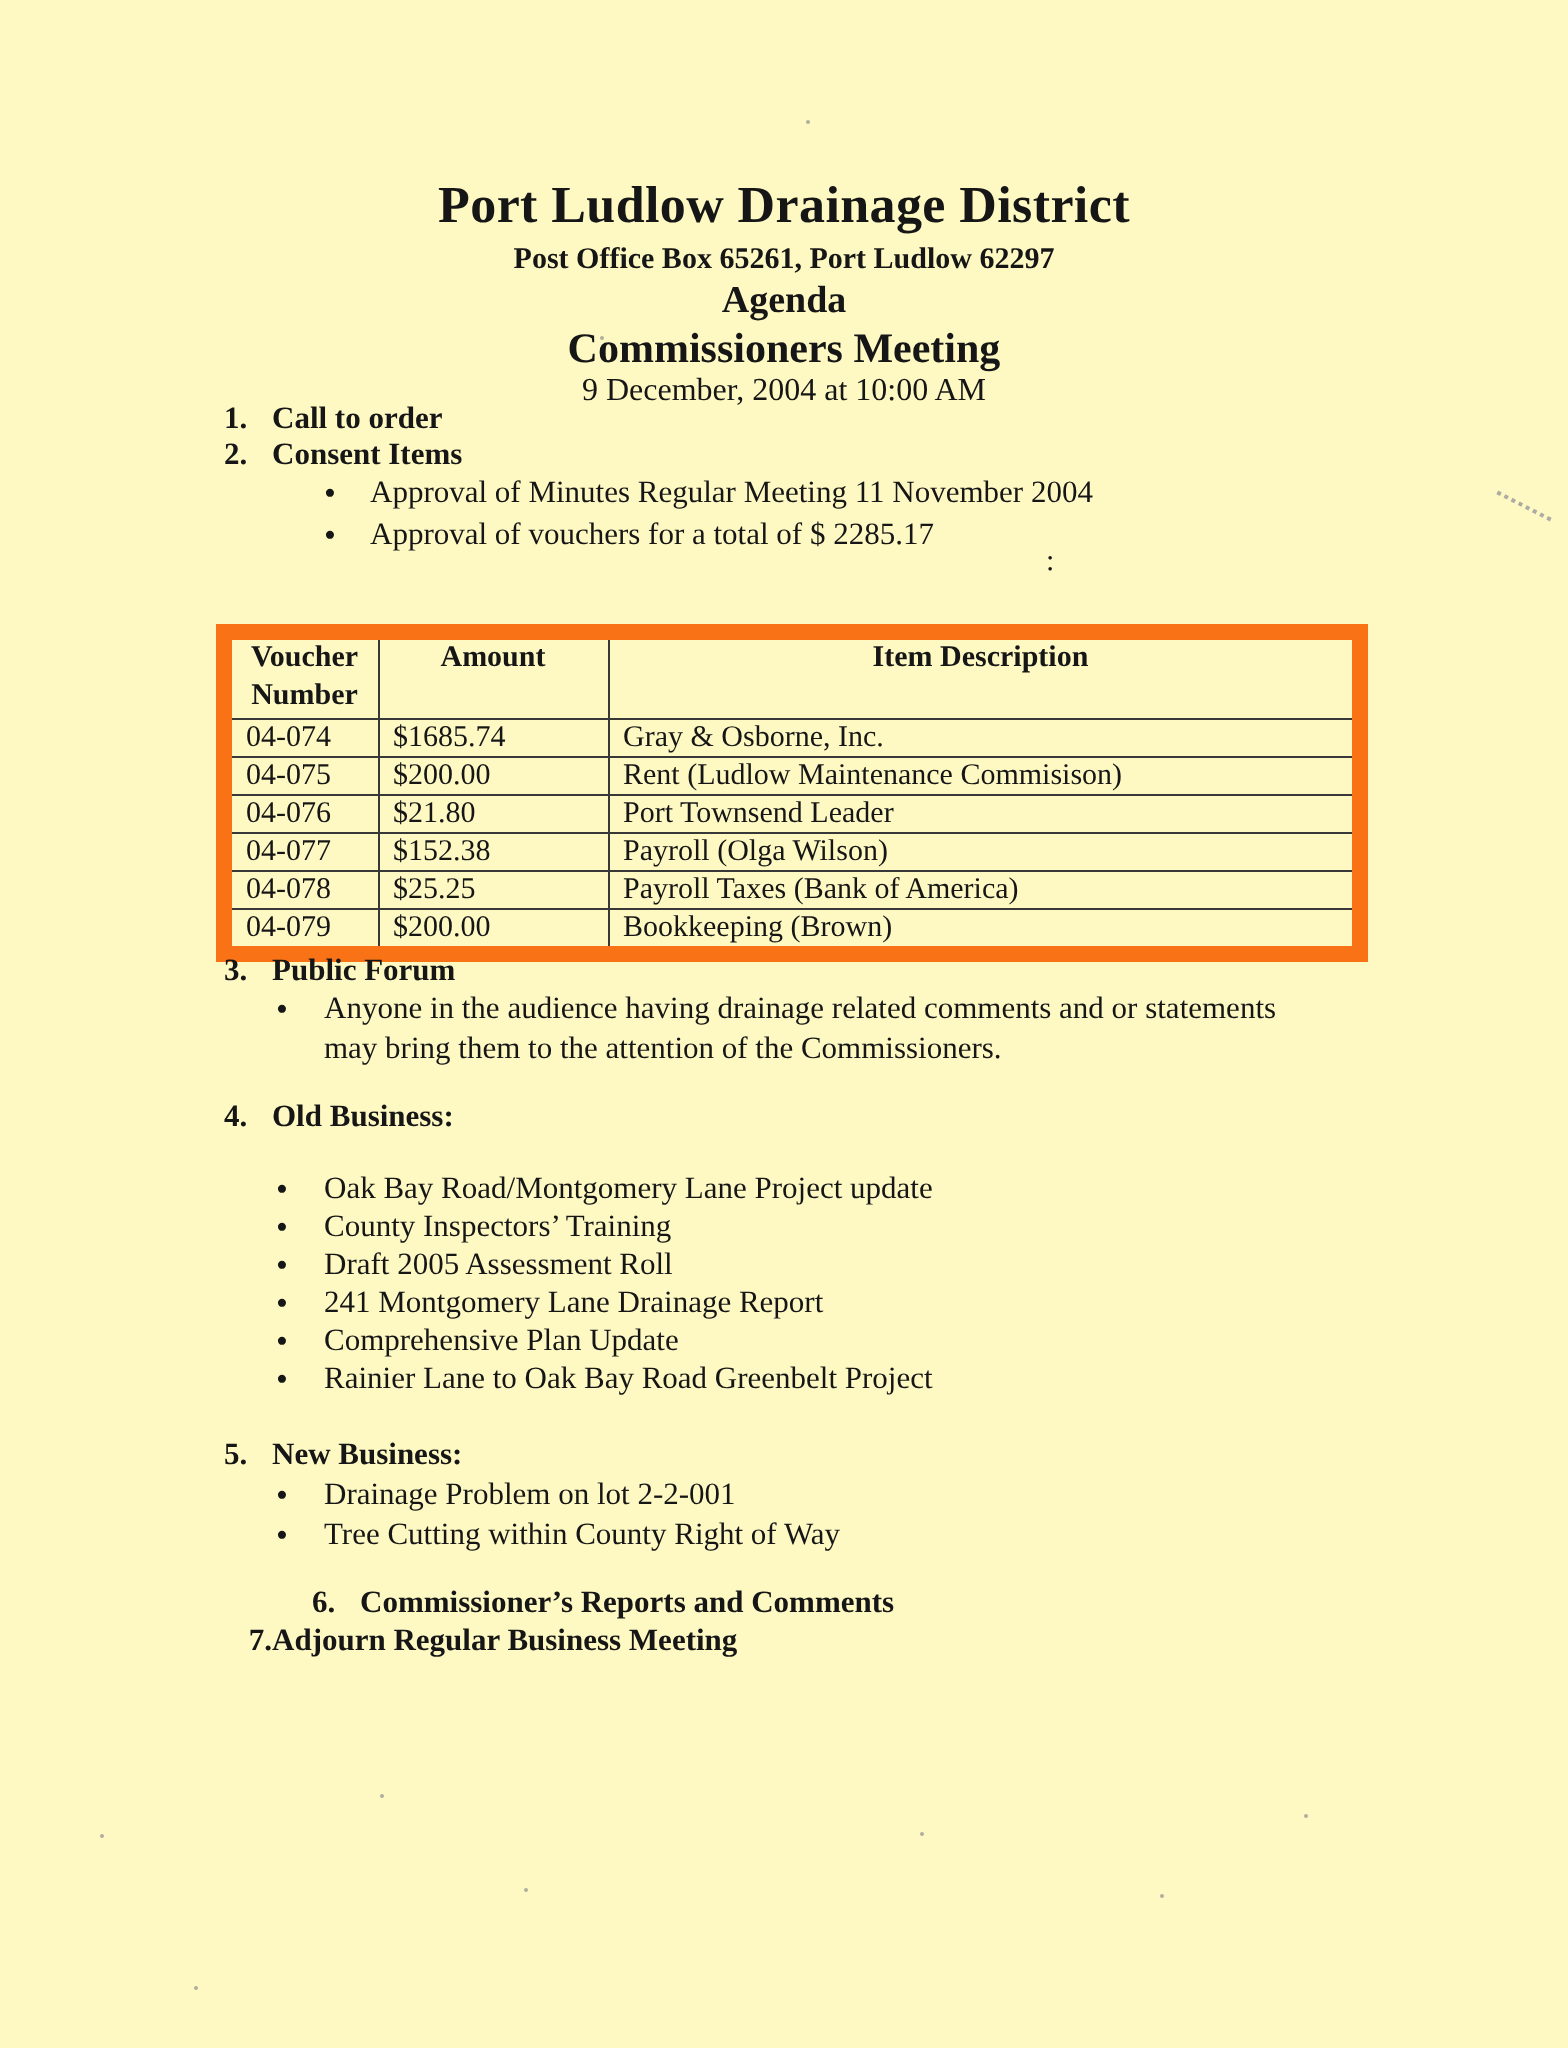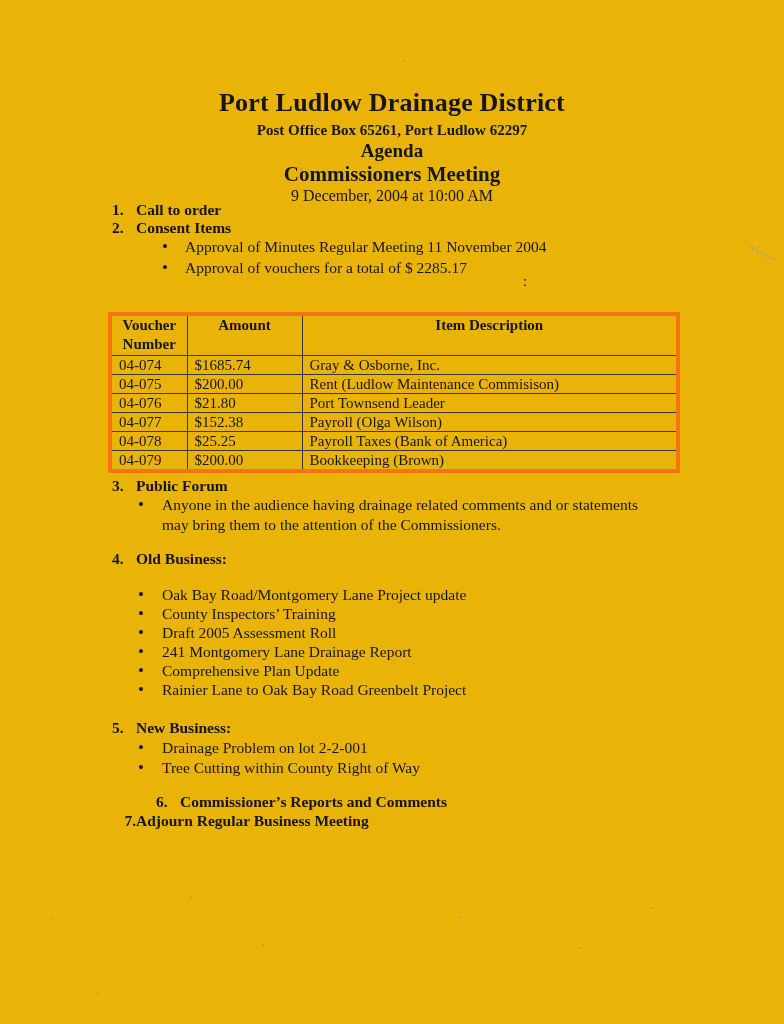--- a/index.html
+++ b/index.html
@@ -4,21 +4,21 @@
 <style>
   html, body { margin: 0; padding: 0; }
   body {
     width: 784px; height: 1024px;
     font-family: "Liberation Serif", "DejaVu Serif", serif;
     background: #ffffff;
   }
   .page {
     position: relative;
     width: 784px; height: 1024px;
-    background: #eab308;
+    background: #fef9c3;
     overflow: hidden;
     color: #161616;
   }
   
   .doc-header {
     position: absolute; top: 88px; left: 0; width: 784px;
     text-align: center;
   }
   .doc-title   { font-size: 26px; line-height: 30px; font-weight: bold; letter-spacing: .2px; }
   .doc-address { font-size: 15px; line-height: 20px; font-weight: bold; margin-top: 2px; }
@@ -56,21 +56,21 @@
     position: absolute; left: 94px; top: 0; font-size: 14px;
   }
   .ob .bullet { line-height: 19px; }
   .nb .bullet { line-height: 20px; }
 
   
   table.vouchers {
     position: absolute; top: 111px; left: -4px;
     border-collapse: collapse; table-layout: fixed;
     width: 568px; font-size: 15px;
-    border: 4px solid #f97316;
+    border: 8px solid #f97316;
   }
   table.vouchers th, table.vouchers td {
     border: 1px solid #383838;
     padding: 0 7px;
     overflow: hidden; white-space: nowrap;
   }
   table.vouchers th {
     text-align: center; vertical-align: top;
     line-height: 19px; height: 39px; font-size: 15px;
   }

